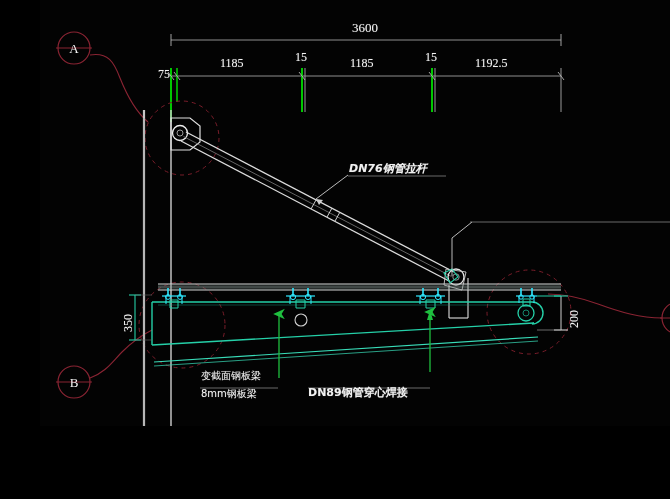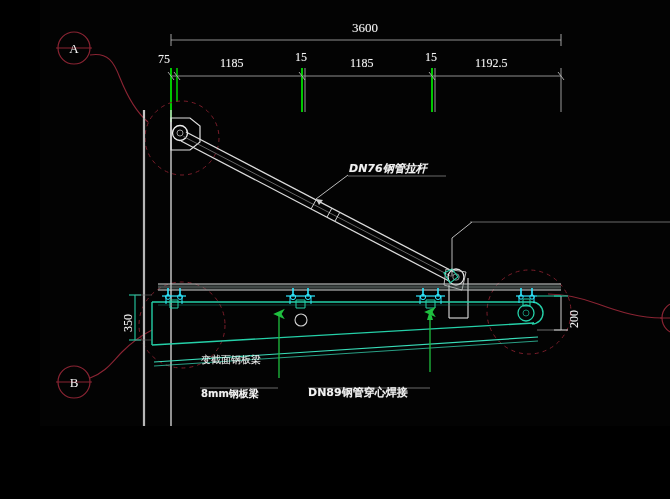--- a/index.html
+++ b/index.html
@@ -261,37 +261,37 @@
       <line x1="514" y1="296" x2="528" y2="296" stroke="#25d0a8" stroke-width="1.1"></line>
       <line x1="514" y1="330" x2="528" y2="330" stroke="#d0d0d0" stroke-width="1.1"></line>
       <line x1="497" y1="296" x2="521" y2="296" stroke="#25d0a8" stroke-width="1"></line>
       <line x1="497" y1="330" x2="521" y2="330" stroke="#9a9a9a" stroke-width="0.7"></line>
     </g>
 
   </svg>
 
   <div class="txt dim dim-big" style="left:312px;top:21px;">3600</div>
 
-  <div class="txt dim" style="left:118px;top:53px;text-align:center;">75</div>
+  <div class="txt dim" style="left:118px;top:68px;text-align:center;">75</div>
   <div class="txt dim" style="left:180px;top:57px;">1185</div>
   <div class="txt dim" style="left:255px;top:51px;">15</div>
   <div class="txt dim" style="left:310px;top:57px;">1185</div>
   <div class="txt dim" style="left:385px;top:51px;">15</div>
   <div class="txt dim" style="left:435px;top:57px;">1192.5</div>
 
   <div class="txt dim vert350" style="left:82px;top:332px;">350</div>
   <div class="txt dim vert200" style="left:528px;top:328px;">200</div>
 
   <div class="marker" style="left:26px;top:41px;">A</div>
   <div class="marker" style="left:26px;top:375px;">B</div>
   <div class="marker" style="left:630px;top:311px;">C</div>
 
   <div class="txt lbl" style="left:309px;top:163px;font-style:italic;">DN76钢管拉杆</div>
 
 
-  <div class="txt lbl lbl-sm" style="left:161px;top:355px;">变截面钢板梁</div>
-
-  <div class="txt lbl lbl-sm" style="left:161px;top:389px;font-weight:bold;">8mm钢板梁</div>
+  <div class="txt lbl lbl-sm" style="left:161px;top:371px;">变截面钢板梁</div>
+
+  <div class="txt lbl lbl-sm" style="left:161px;top:389px;">8mm钢板梁</div>
 
   <div class="txt lbl" style="left:268px;top:387px;">DN89钢管穿心焊接</div>
 
 
 </div>
 
 </body></html>

